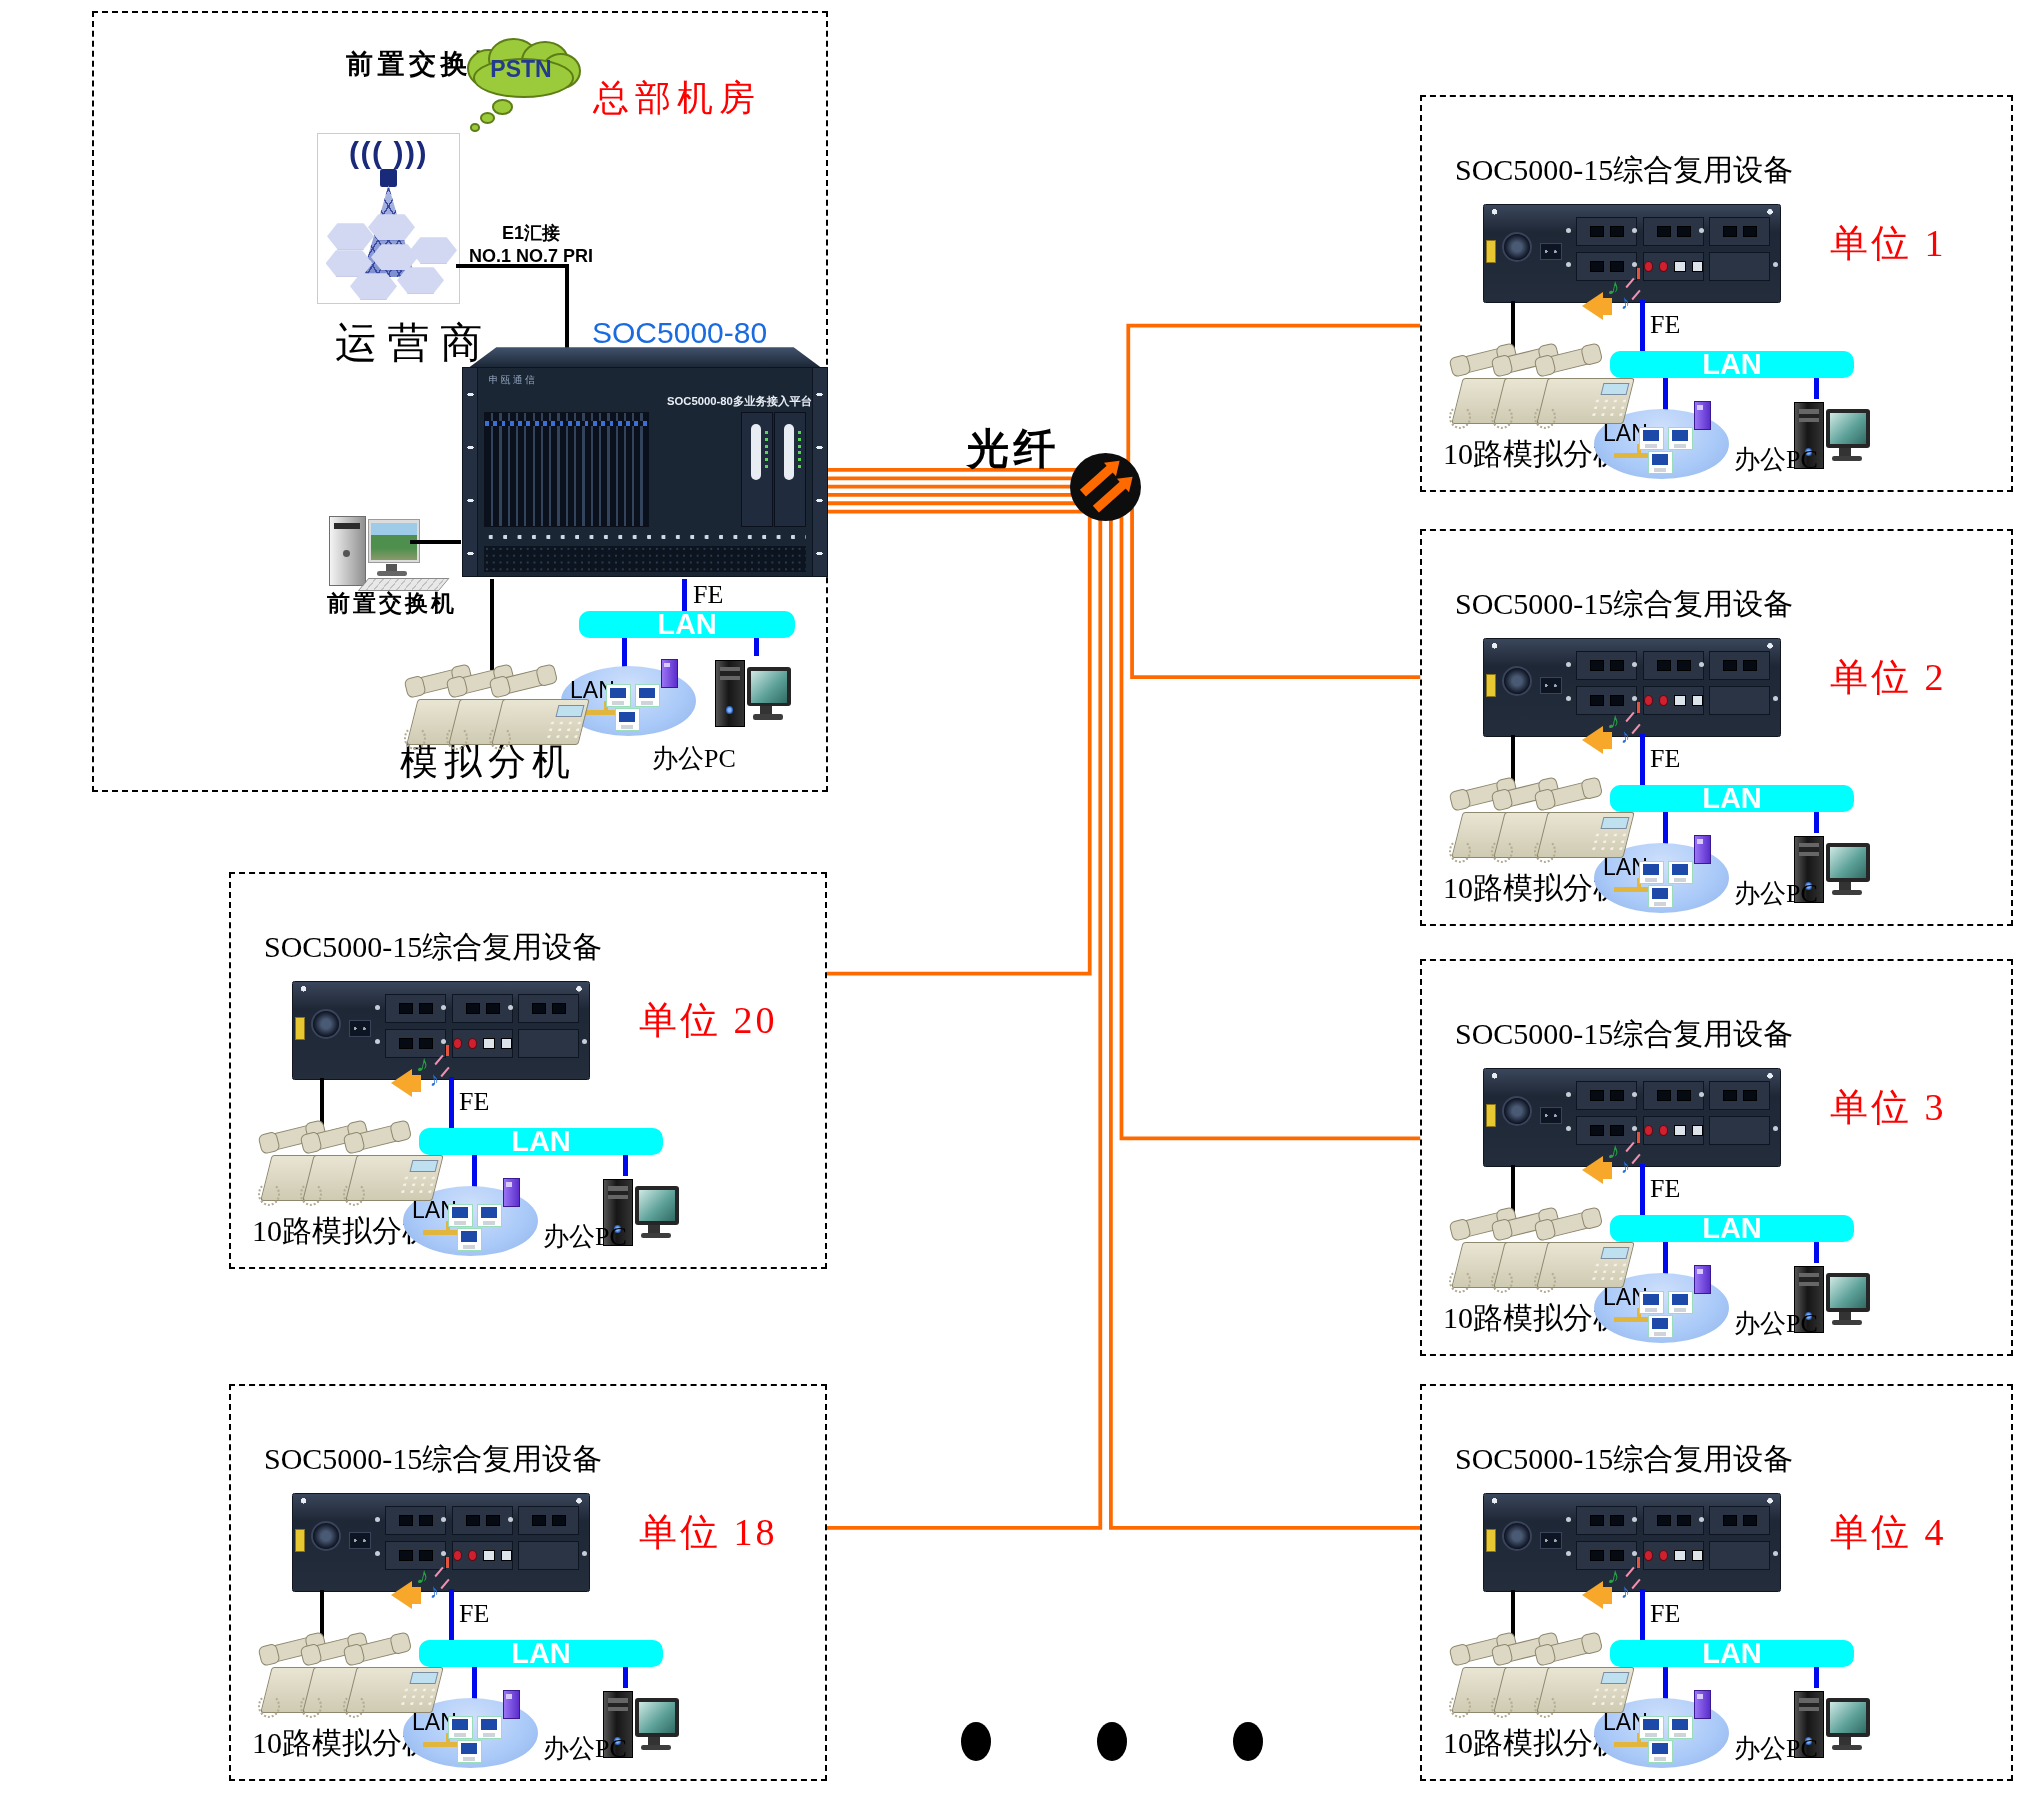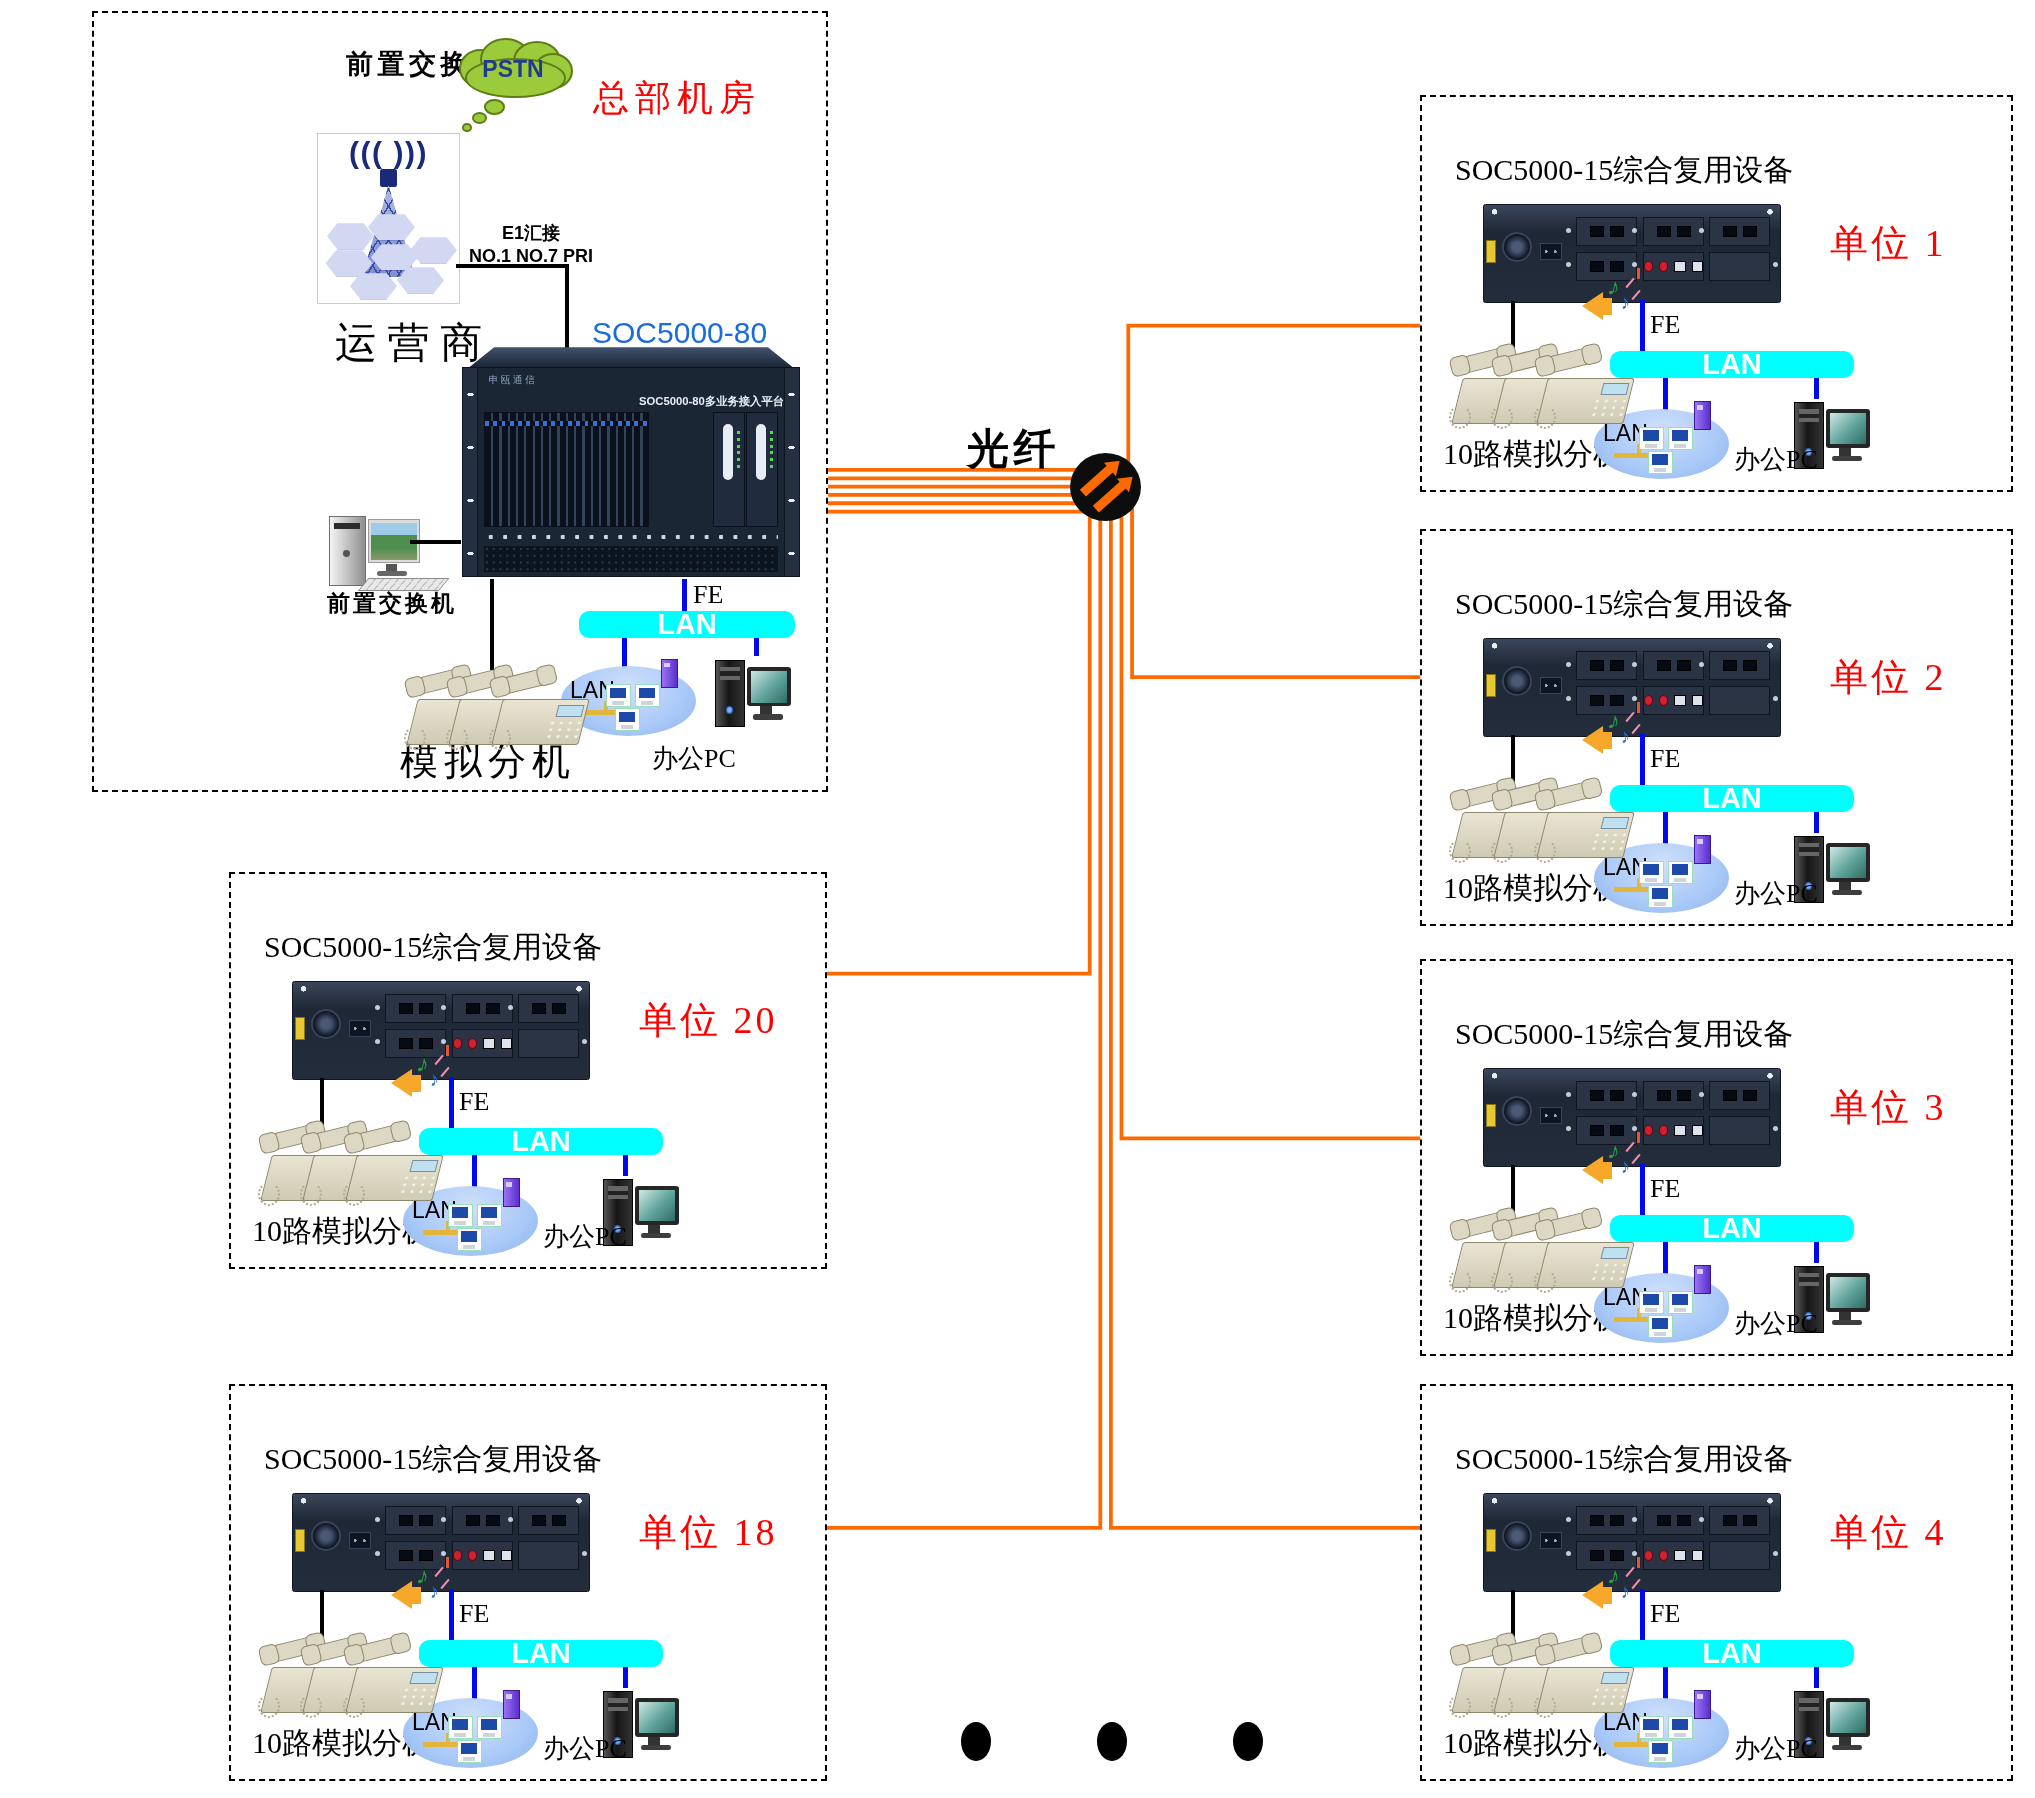--- a/index.html
+++ b/index.html
@@ -22,21 +22,21 @@
   .msap-label{left:498px;top:303px;font-size:30px;color:#1B6BE0;}
   .nms-label{left:233px;top:575px;font-size:23px;font-weight:bold;letter-spacing:3px;}
   .hq-phlabel{left:306px;top:723px;font-size:38px;letter-spacing:6px;}
   .hq-pclabel{left:558px;top:728px;font-size:26px;}
   .fe-text{position:absolute;font-size:26px;font-family:Liberation Serif, serif;}
   .lan-bar{position:absolute;background:#00FFFF;border-radius:10.6px;color:#fff;font-weight:bold;
            text-align:center;font-size:29px;line-height:27px;}
   .hq .lan-bar{left:485px;top:598px;width:216px;height:27px;}
 
   
-  .pstn{left:360px;top:25px;width:121px;height:91px;}
+  .pstn{left:368px;top:25px;width:121px;height:91px;}
   .pstn .pb{position:absolute;background:#9BCB3B;border:2.3px solid #5d7d16;border-radius:50%;}
   .pb1{left:4.5px;top:10.6px;width:39px;height:35px;}  .pb2{left:26px;top:0px;width:47px;height:38px;}
   .pb3{left:59px;top:3px;width:44px;height:36px;}  .pb4{left:79px;top:15px;width:36px;height:32px;}
   .pb5{left:10.6px;top:19.7px;width:97px;height:36px;}
   .pstn-text{position:absolute;left:0;top:18px;width:118px;text-align:center;color:#223b8f;
              font-size:23px;font-weight:bold;z-index:3;}
   .pb-t1{left:30px;top:61px;width:16.6px;height:11.3px;}
   .pb-t2{left:18px;top:74px;width:11.3px;height:7.6px;}
   .pb-t3{left:7.6px;top:85px;width:6px;height:4.5px;}
 
@@ -51,21 +51,21 @@
             repeating-linear-gradient(58deg,#3a4aa0 0 1.5px,transparent 1.5px 9px),
             repeating-linear-gradient(-58deg,#3a4aa0 0 1.5px,transparent 1.5px 9px),
             linear-gradient(#aeb8e2,#7d8fd0);}
   .hex{position:absolute;width:47px;height:26px;background:#d2d8f2;
        clip-path:polygon(22% 0,78% 0,100% 50%,78% 100%,22% 100%,0 50%);
        filter:drop-shadow(2.3px 3px 0 #2b3a9e);}
   .hx1{left:9px;top:89px;}.hx2{left:50px;top:80px;}.hx3{left:7.6px;top:116px;}
   .hx4{left:53px;top:110px;}.hx5{left:92px;top:103px;}.hx6{left:32px;top:139px;}.hx7{left:79px;top:133px;}
 
   
-  .chassis{left:368px;top:334px;width:338px;height:233px;}
+  .chassis{left:368px;top:334px;width:338px;height:233px;padding-left:28px;}
   .ch-bevel{position:absolute;top:0;left:6px;right:6px;height:21px;
             background:linear-gradient(#42536e,#1a2533);clip-path:polygon(8% 0,92% 0,100% 100%,0 100%);}
   .ch-ear{position:absolute;top:19.7px;bottom:3px;width:15px;background:#243042;border:0.8px solid #0c141f;
           background-image:radial-gradient(5.3px 3px at 50% 50%,#e9eef5 60%,transparent 65%);
           background-size:15px 53px;background-repeat:repeat-y;}
   .ch-ear.l{left:0;} .ch-ear.r{right:0;}
   .ch-body{position:absolute;top:19.7px;left:15px;right:15px;bottom:3px;background:#1b2634;border:1.5px solid #0c141f;}
   .ch-brand{position:absolute;top:6px;left:10.6px;color:#8fa3bd;font-size:9.8px;letter-spacing:2.3px;}
   .ch-paneltext{position:absolute;top:26px;right:0;color:#e8eef7;font-size:11.3px;font-weight:bold;}
   .ch-slots{position:absolute;top:44px;left:6px;width:163px;height:113px;border:0.8px solid #0a111c;

